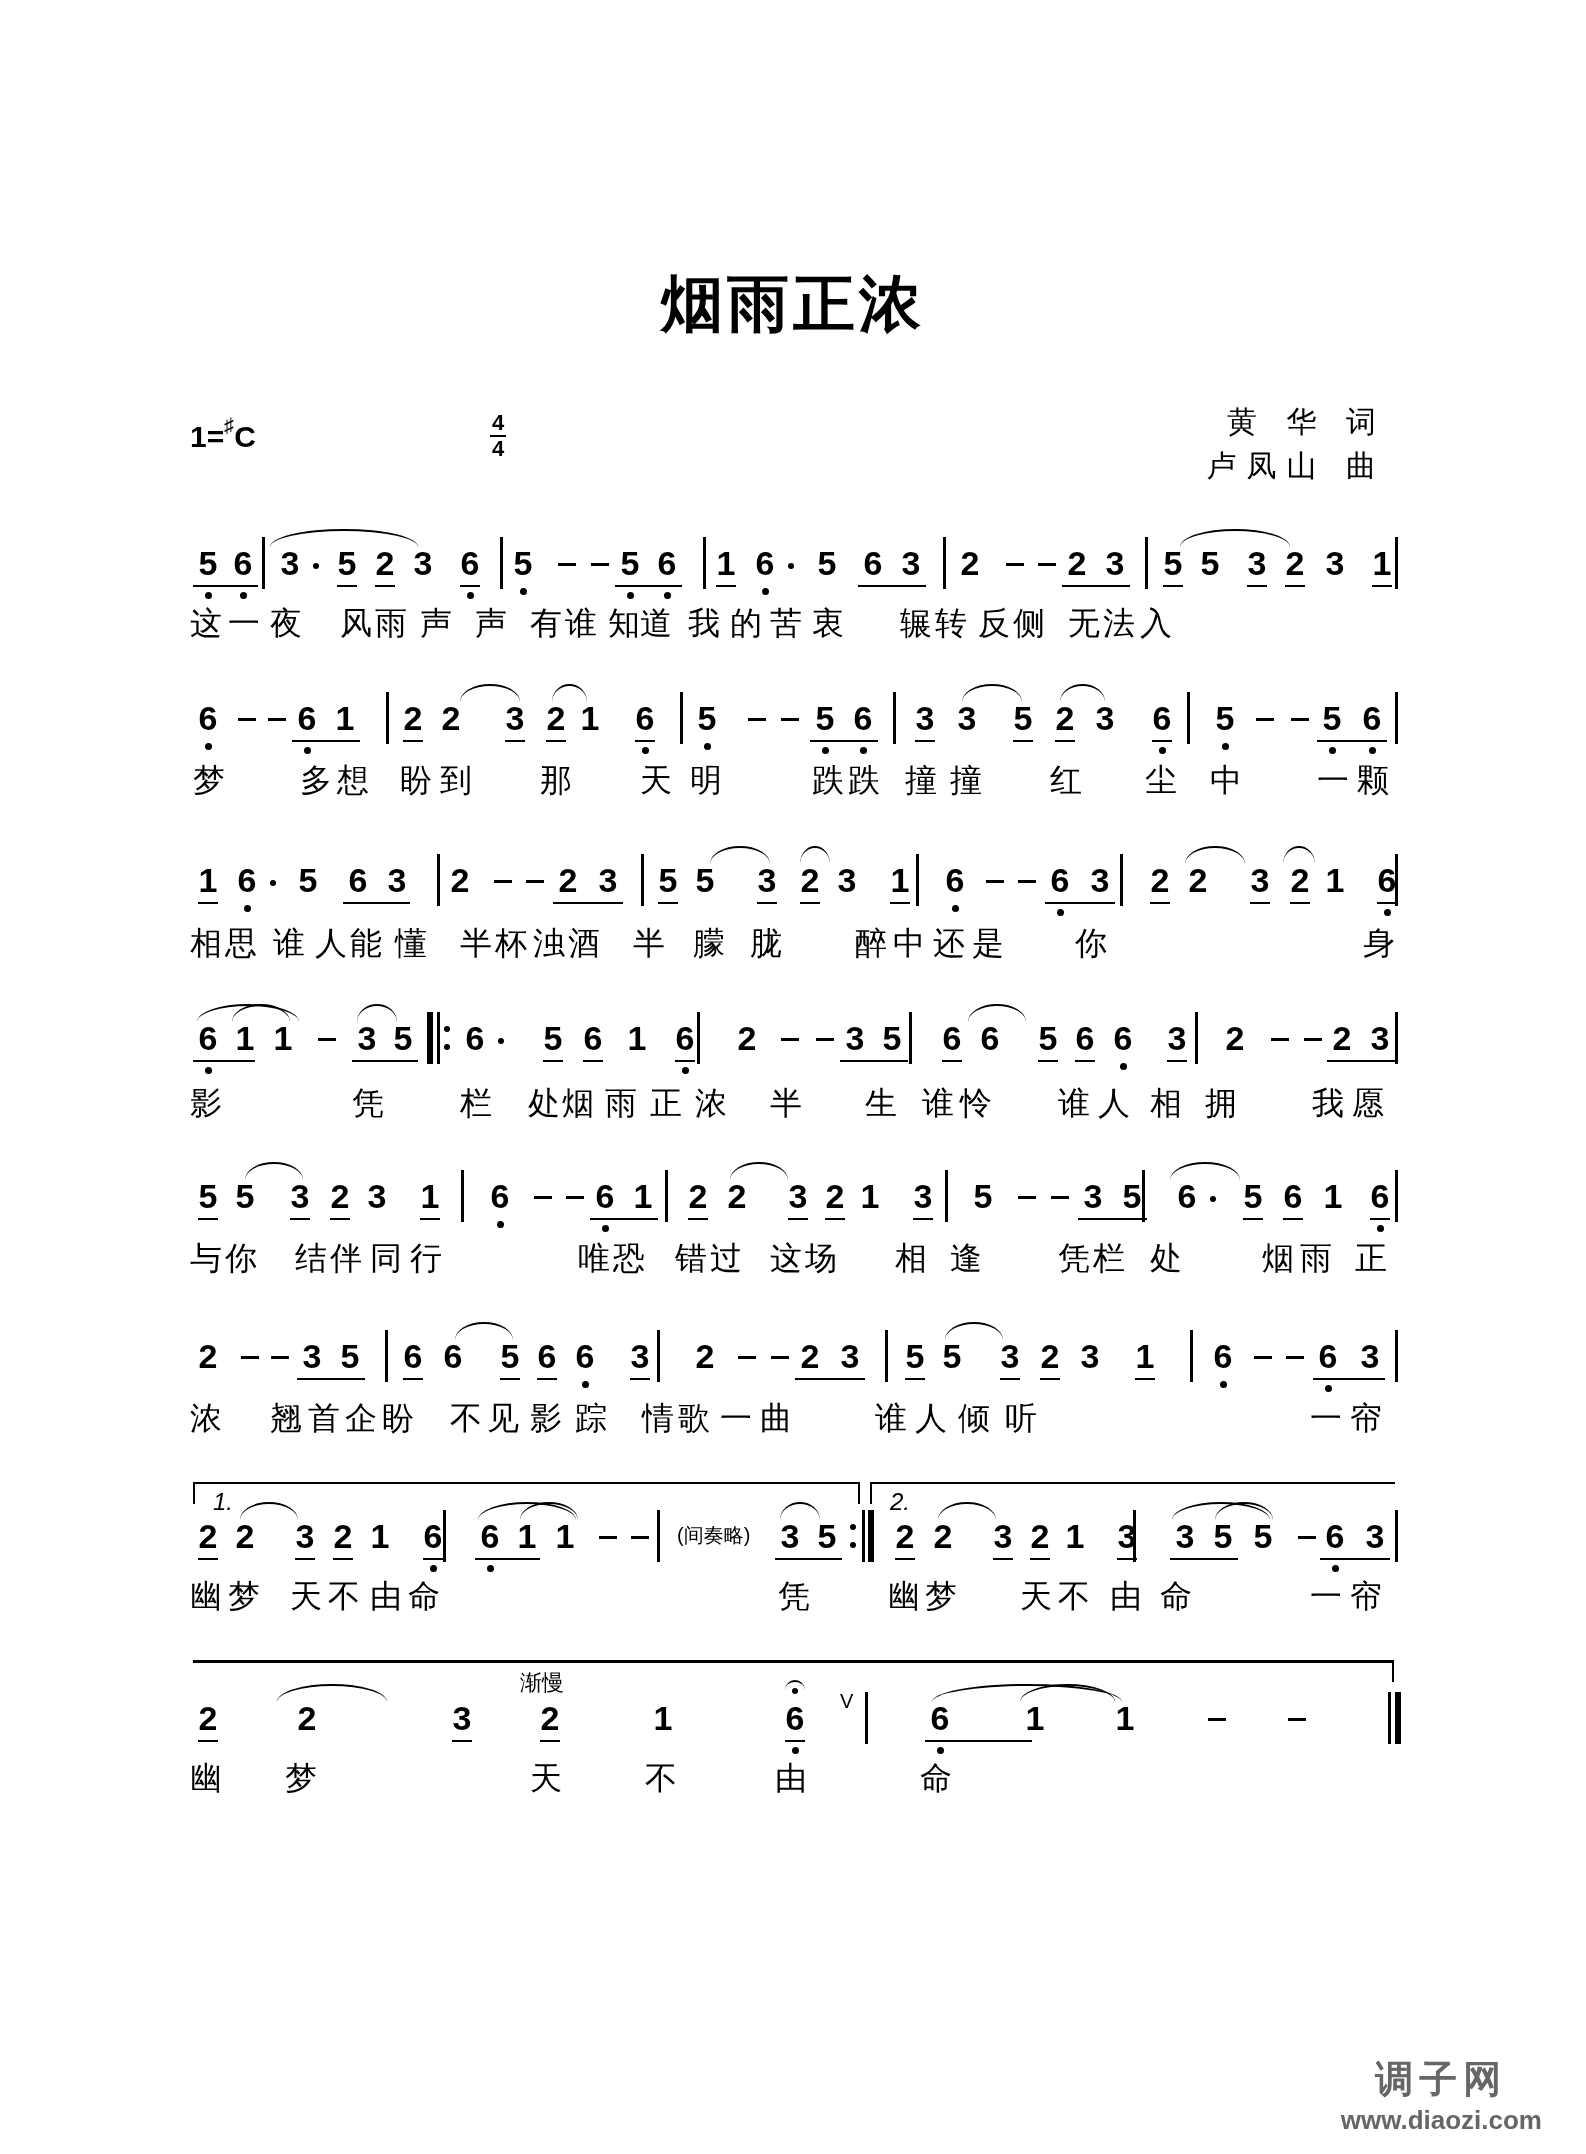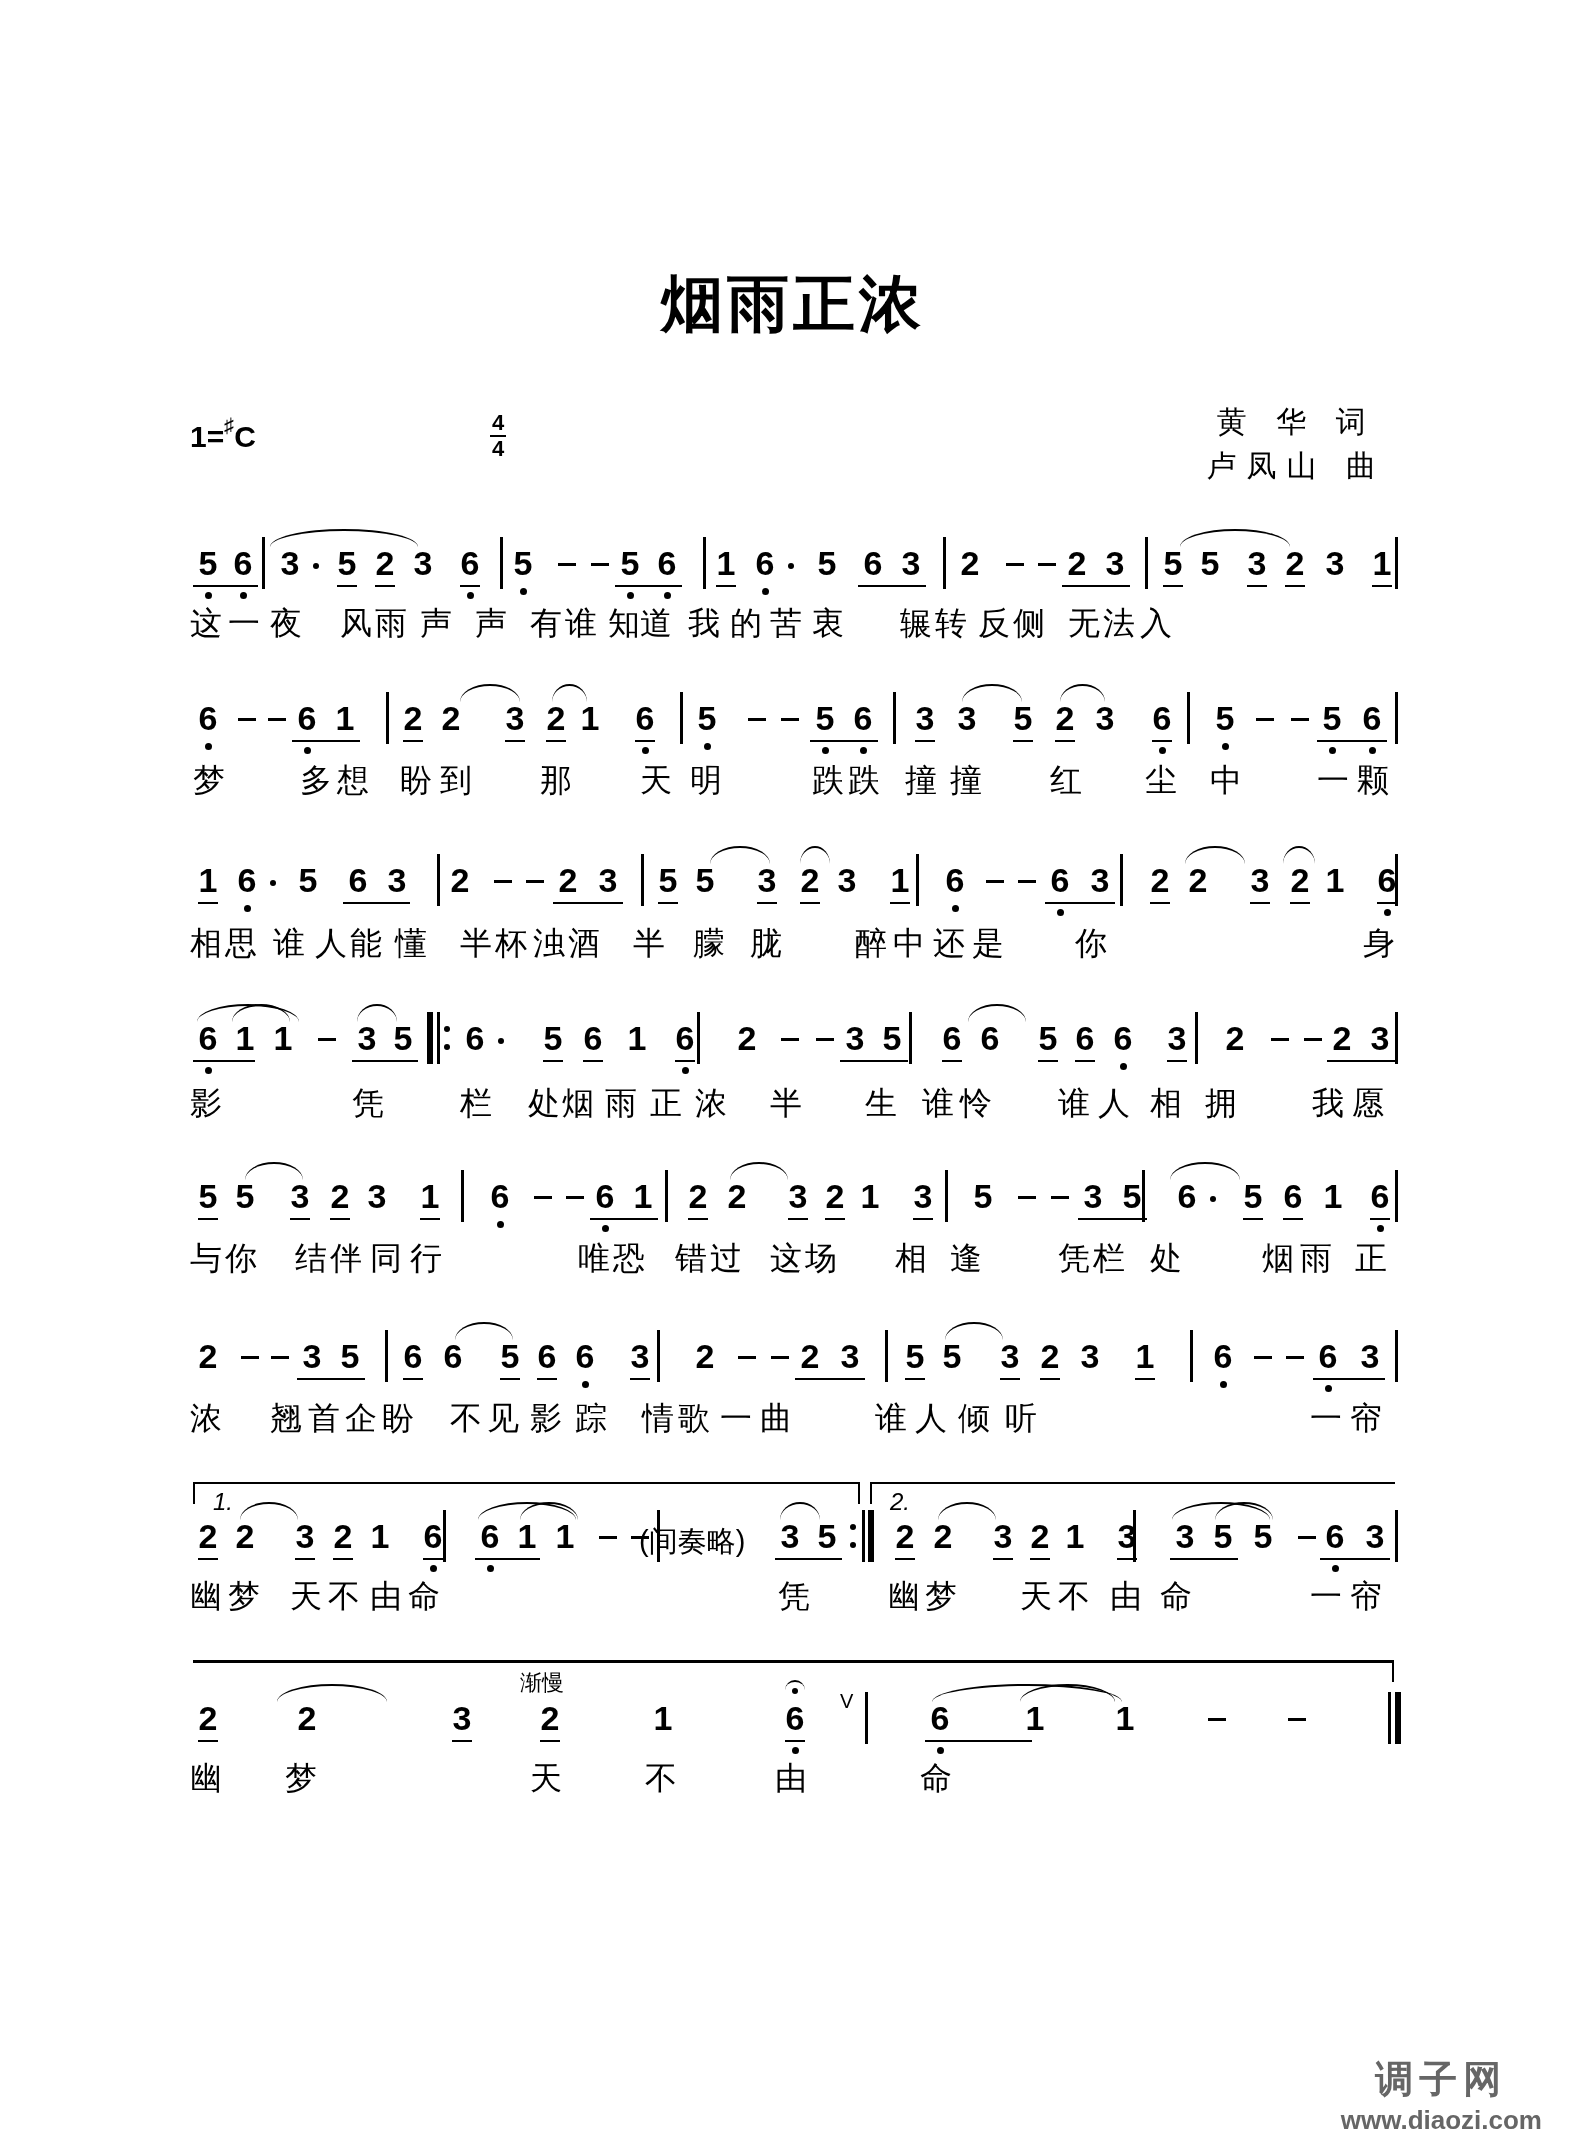--- a/index.html
+++ b/index.html
@@ -3,21 +3,21 @@
 <meta charset="utf-8">
 <style>
   html, body { margin:0; padding:0; background:#ffffff; }
   body { width:1586px; height:2154px; position:relative; overflow:hidden; color:#000; }
   .abs { position:absolute; }
   .title { left:0; width:1586px; top:262px; text-align:center; font-family:"DejaVu Serif", serif; font-weight:bold; font-size:62px; letter-spacing:4px; }
   .key { left:190px; top:418px; font-family:"Liberation Sans", sans-serif; font-weight:bold; font-size:30px; }
   .key sup { font-size:20px; position:relative; top:-4px; }
   .timesig { position:absolute; left:300px; top:-6px; display:inline-flex; flex-direction:column; align-items:center; font-size:22px; line-height:22px; }
   .timesig .bar { width:16px; height:2px; background:#000; margin:1px 0; }
-  .credits { right:200px; top:400px; font-family:"DejaVu Serif", serif; font-size:30px; line-height:44px; text-align:center; letter-spacing:10px; }
+  .credits { right:200px; top:400px; font-family:"DejaVu Serif", serif; font-size:30px; line-height:44px; text-align:right; letter-spacing:10px; }
   .note { position:absolute; font-family:"Liberation Sans", sans-serif; font-weight:bold; font-size:34px; width:30px; text-align:center; line-height:36px; }
   .dash { position:absolute; width:18px; height:3px; background:#000; }
   .barline { position:absolute; width:2.5px; background:#000; }
   .ul { position:absolute; height:2px; background:#000; }
   .dotlow { position:absolute; width:7px; height:7px; border-radius:50%; background:#000; }
   .aug { position:absolute; width:6px; height:6px; border-radius:50%; background:#000; }
   .lyric { position:absolute; font-family:"DejaVu Serif", serif; font-size:32px; line-height:36px; }
   .slur { position:absolute; border-top:2.5px solid #000; border-radius:50% 50% 0 0 / 100% 100% 0 0; }
   .text-small { position:absolute; font-family:"Liberation Sans", sans-serif; font-size:24px; }
   .volta-line { position:absolute; background:#000; }
@@ -636,21 +636,21 @@
   <div class="volta-line" style="left:193px; top:1482px; width:665px; height:2px;"></div>
   <div class="volta-line" style="left:193px; top:1482px; width:2px; height:22px;"></div>
   <div class="volta-line" style="left:858px; top:1482px; width:2px; height:22px;"></div>
   <div class="text-small" style="left:213px; top:1488px; font-style:italic;">1.</div>
 </div>
 <div>
   <div class="volta-line" style="left:870px; top:1482px; width:525px; height:2px;"></div>
   <div class="volta-line" style="left:870px; top:1482px; width:2px; height:22px;"></div>
   <div class="text-small" style="left:890px; top:1488px; font-style:italic;">2.</div>
 </div>
-<div class="text-small" style="left:639px; top:1522px; font-size:29px;">(间奏略)</div>
+<div class="text-small" style="left:677px; top:1522px; font-size:20px;">(间奏略)</div>
 
 <div>
   <div class="volta-line" style="left:193px; top:1660px; width:1200px; height:3px;"></div>
   <div class="volta-line" style="left:1392px; top:1660px; width:2px; height:22px;"></div>
 </div>
 <div class="text-small" style="left:520px; top:1668px; font-size:22px;">渐慢</div>
 <div class="text-small" style="left:840px; top:1690px; font-size:20px;">V</div>
 
 <div class="abs watermark">
   <div class="wm1">调子网</div>

